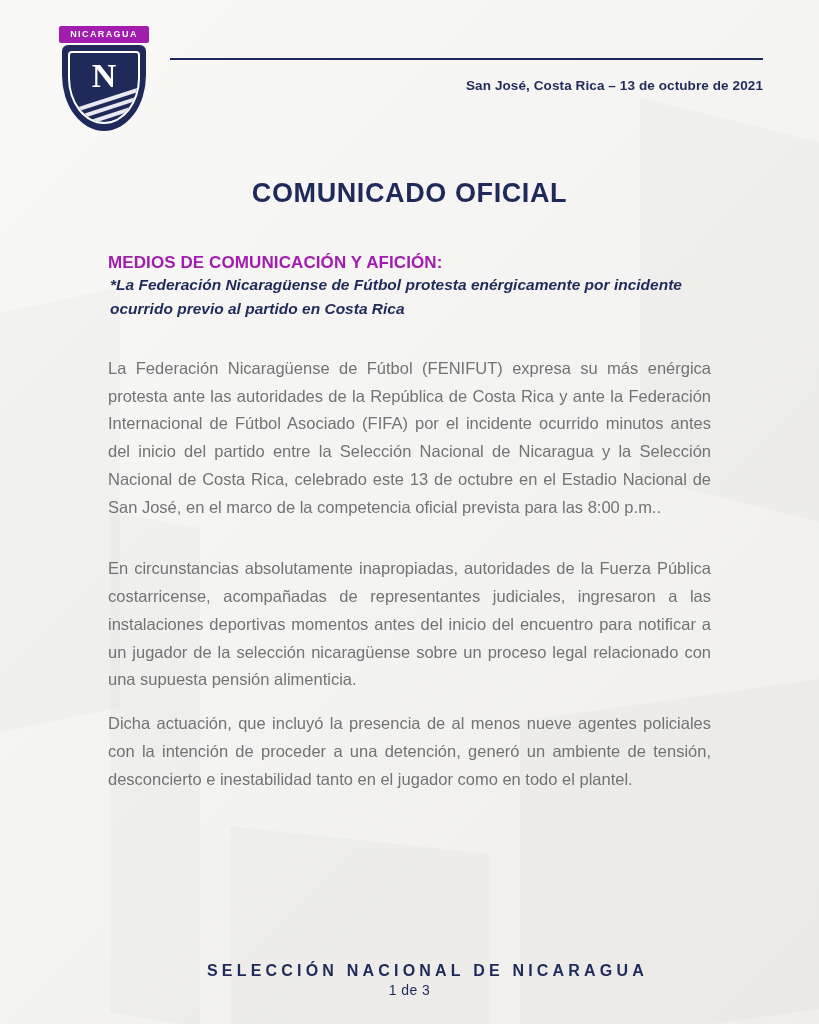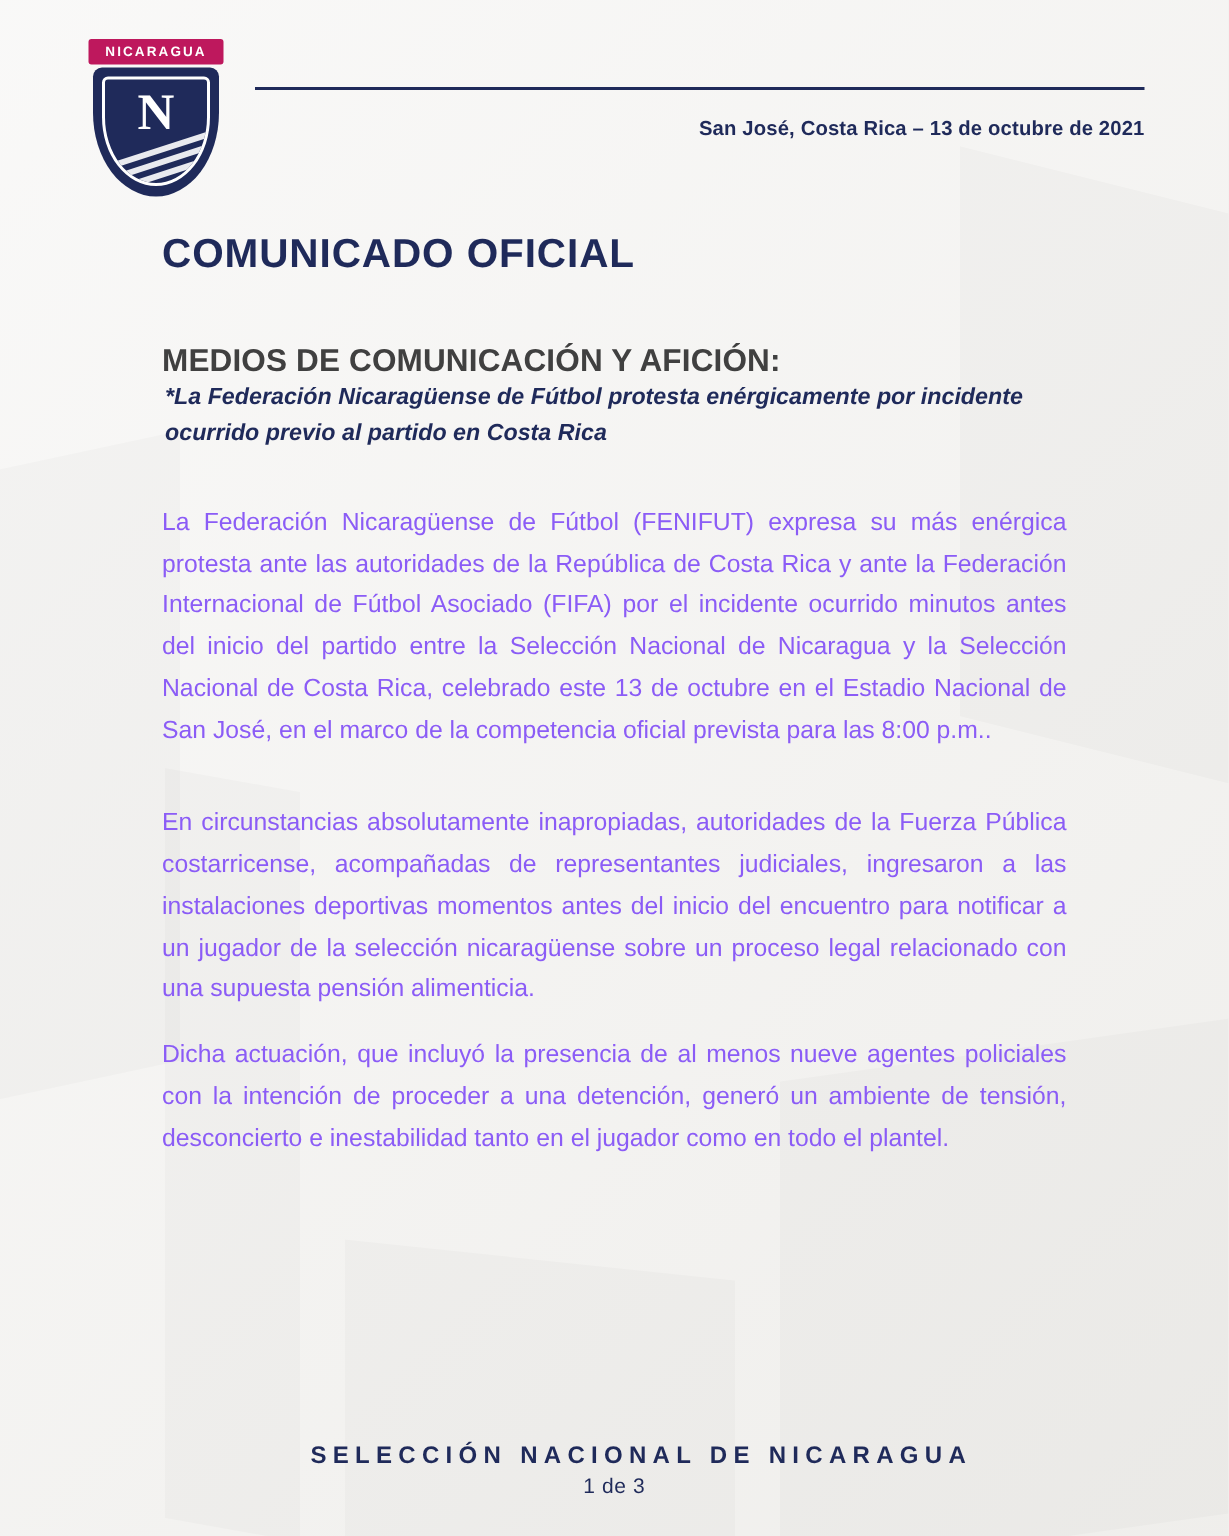--- a/index.html
+++ b/index.html
@@ -52,21 +52,21 @@
     top: 26px;
     width: 96px;
     height: 108px;
   }
   .crest-ribbon {
     position: absolute;
     left: 3px;
     top: 0;
     width: 90px;
     height: 17px;
-    background: #be185d;
+    background: #a21caf;
     border-radius: 2px;
     color: #fff;
     font-size: 9px;
     font-weight: bold;
     letter-spacing: 1.4px;
     text-align: center;
     line-height: 17px;
   }
   .crest-shield {
     position: absolute;
@@ -131,47 +131,48 @@
     color: #1f2a5a;
     letter-spacing: .1px;
   }
 
   
   .content {
     position: relative;
     padding: 0 108px;
   }
   .doc-title {
+    text-align: center;
     font-size: 27px;
     font-weight: bold;
     letter-spacing: .6px;
-    margin-top: 4px;
+    margin-top: 28px;
     color: #1f2a5a;
   }
   .addressee {
     margin-top: 44px;
-    font-size: 21px;
-    font-weight: bold;
-    color: #404040;
+    font-size: 17px;
+    font-weight: bold;
+    color: #a21caf;
     letter-spacing: .1px;
   }
   .subhead {
     font-size: 15.5px;
     font-style: italic;
     font-weight: bold;
     line-height: 1.55;
     color: #1f2a5a;
     padding-left: 2px;
   }
   .para {
     margin-top: 34px;
     font-size: 16.5px;
     line-height: 1.68;
     text-align: justify;
-    color: #8b5cf6;
+    color: #737373;
   }
   .para.tight {
     margin-top: 16px;
   }
 
   
   .footer {
     position: absolute;
     left: 0;
     right: 0;

